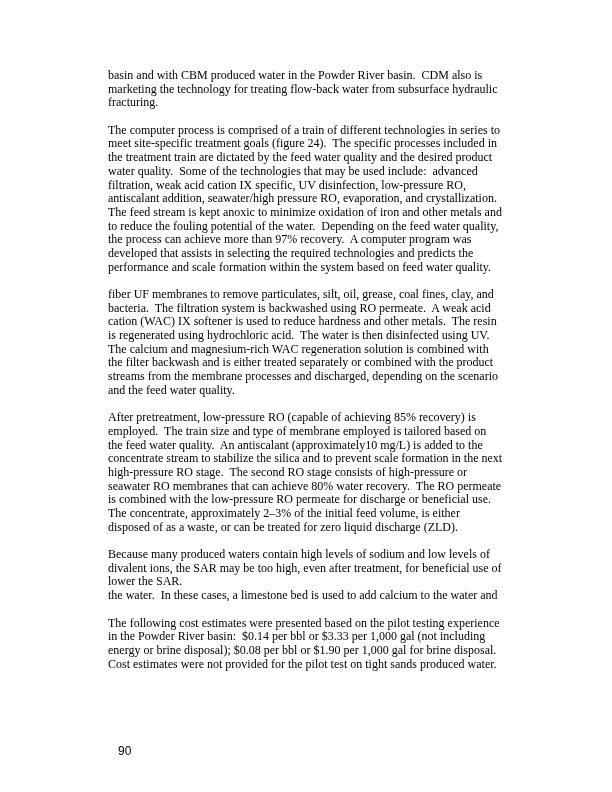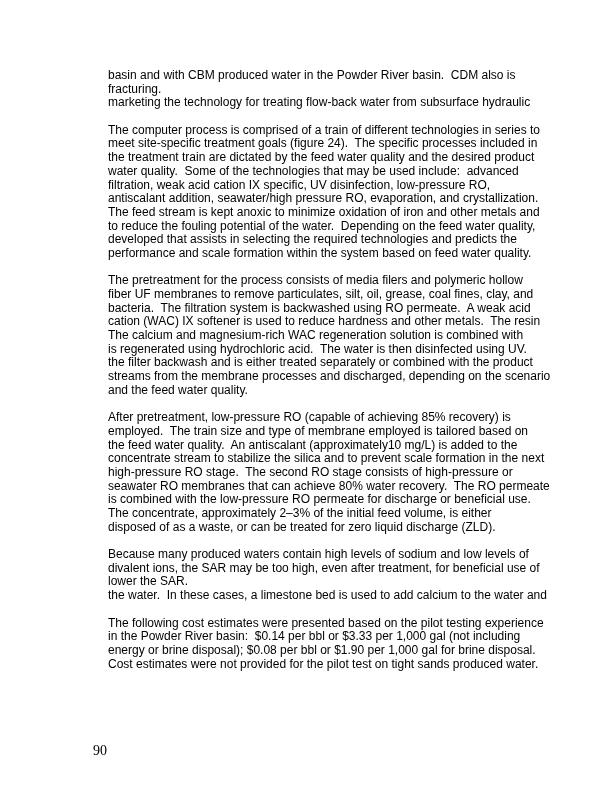--- a/index.html
+++ b/index.html
@@ -13,75 +13,75 @@
     height: 792px;
     background: #ffffff;
     overflow: hidden;
     color: #000000;
   }
   .body-text {
     position: absolute;
     left: 108px;
     top: 69px;
     width: 404px;
-    font-family: Liberation Sans, sans-serif;
+    font-family: Liberation Serif, serif;
     font-size: 12px;
     line-height: 13.7px;
     color: #000000;
   }
   .paragraph {
     margin: 0 0 13.7px 0;
     padding: 0;
   }
   .paragraph:last-child {
     margin-bottom: 0;
   }
   .text-line {
     white-space: pre;
     height: 13.7px;
   }
   .page-number {
     position: absolute;
-    left: 93px;
+    left: 118px;
     top: 745px;
-    font-family: Liberation Serif, serif;
-    font-size: 14px;
+    font-family: Liberation Sans, sans-serif;
+    font-size: 12px;
     line-height: 12px;
     color: #000000;
   }
 </style>
 </head>
 <body>
 
 <div class="page">
   <div class="body-text">
       <div class="paragraph">
         <div class="text-line">basin and with CBM produced water in the Powder River basin.  CDM also is</div>
+        <div class="text-line">marketing the technology for treating flow-back water from subsurface hydraulic</div>
         <div class="text-line">fracturing.</div>
-        <div class="text-line">marketing the technology for treating flow-back water from subsurface hydraulic</div>
       </div>
       <div class="paragraph">
         <div class="text-line">The computer process is comprised of a train of different technologies in series to</div>
         <div class="text-line">meet site-specific treatment goals (figure 24).  The specific processes included in</div>
         <div class="text-line">the treatment train are dictated by the feed water quality and the desired product</div>
         <div class="text-line">water quality.  Some of the technologies that may be used include:  advanced</div>
         <div class="text-line">filtration, weak acid cation IX specific, UV disinfection, low-pressure RO,</div>
         <div class="text-line">antiscalant addition, seawater/high pressure RO, evaporation, and crystallization.</div>
         <div class="text-line">The feed stream is kept anoxic to minimize oxidation of iron and other metals and</div>
         <div class="text-line">to reduce the fouling potential of the water.  Depending on the feed water quality,</div>
+        <div class="text-line">the process can achieve more than 97% recovery.  A computer program was</div>
         <div class="text-line">developed that assists in selecting the required technologies and predicts the</div>
         <div class="text-line">performance and scale formation within the system based on feed water quality.</div>
       </div>
       <div class="paragraph">
-        <div class="text-line">The pretreatment for the process consists of media filers and polymeric hollow</div>
         <div class="text-line">fiber UF membranes to remove particulates, silt, oil, grease, coal fines, clay, and</div>
         <div class="text-line">bacteria.  The filtration system is backwashed using RO permeate.  A weak acid</div>
         <div class="text-line">cation (WAC) IX softener is used to reduce hardness and other metals.  The resin</div>
+        <div class="text-line">is regenerated using hydrochloric acid.  The water is then disinfected using UV.</div>
         <div class="text-line">The calcium and magnesium-rich WAC regeneration solution is combined with</div>
-        <div class="text-line">is regenerated using hydrochloric acid.  The water is then disinfected using UV.</div>
         <div class="text-line">the filter backwash and is either treated separately or combined with the product</div>
         <div class="text-line">streams from the membrane processes and discharged, depending on the scenario</div>
         <div class="text-line">and the feed water quality.</div>
       </div>
       <div class="paragraph">
         <div class="text-line">After pretreatment, low-pressure RO (capable of achieving 85% recovery) is</div>
         <div class="text-line">employed.  The train size and type of membrane employed is tailored based on</div>
         <div class="text-line">the feed water quality.  An antiscalant (approximately10 mg/L) is added to the</div>
         <div class="text-line">concentrate stream to stabilize the silica and to prevent scale formation in the next</div>
         <div class="text-line">high-pressure RO stage.  The second RO stage consists of high-pressure or</div>

